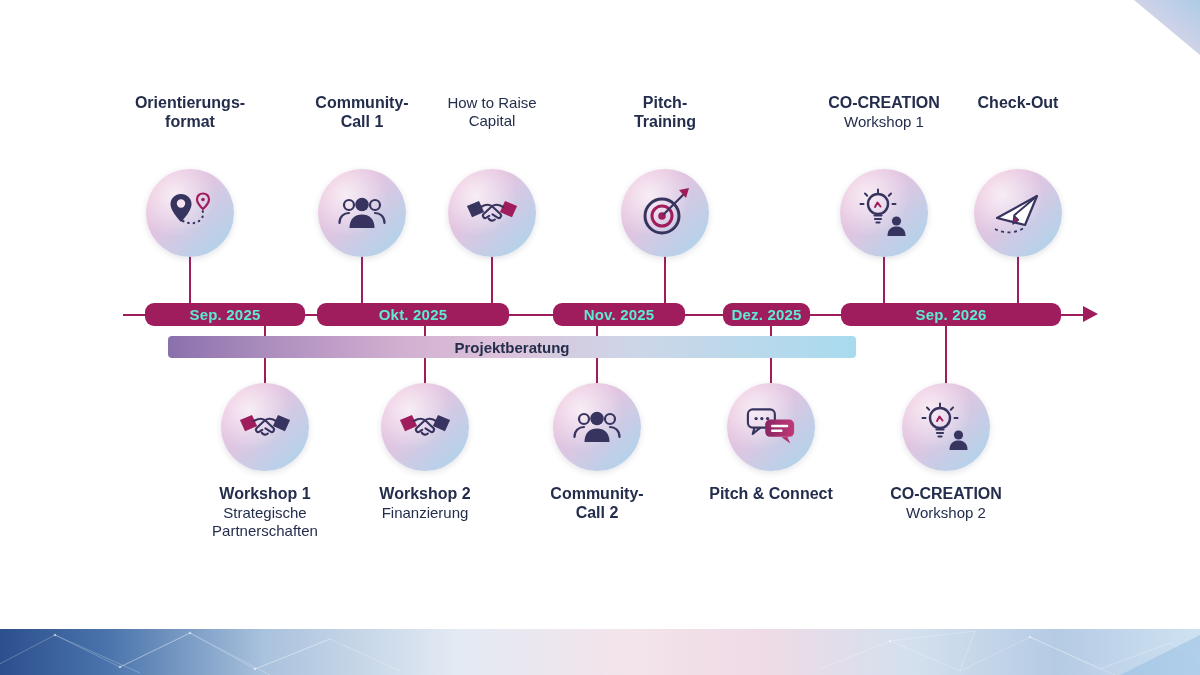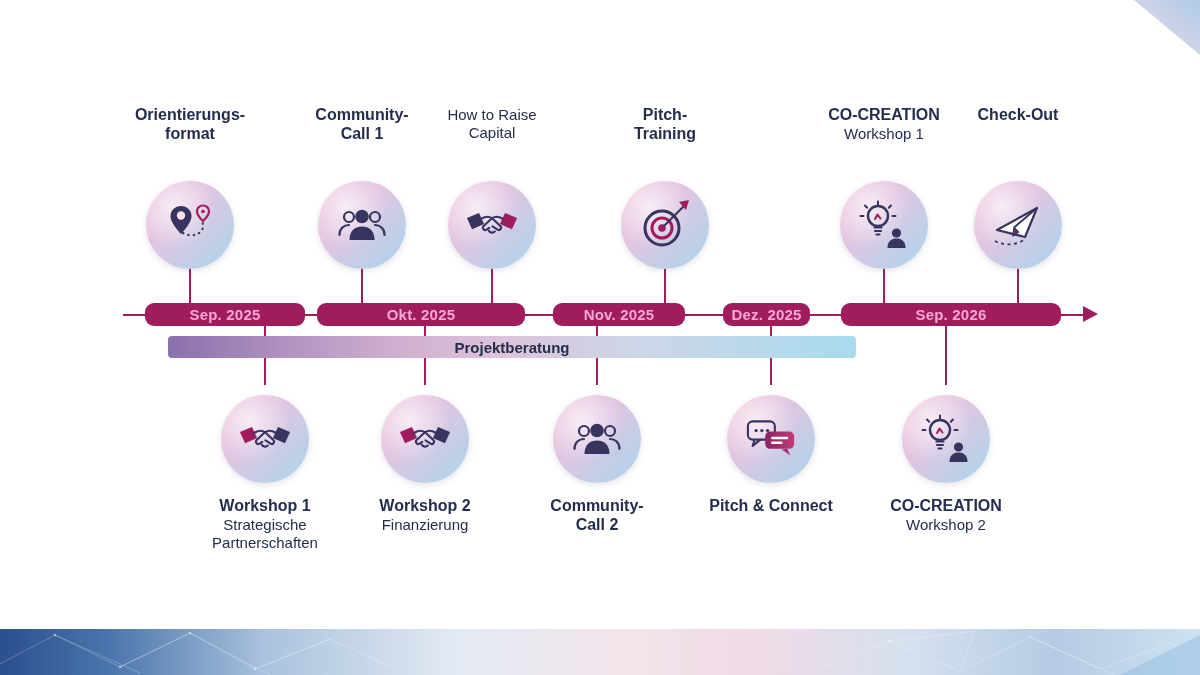--- a/index.html
+++ b/index.html
@@ -8,32 +8,32 @@
     position:relative; width:1200px; height:675px; background:#ffffff;
     font-family:"Liberation Sans", sans-serif; overflow:hidden; color:#242e4c;
   }
   
   .tl-line { position:absolute; top:314px; left:123px; width:962px; height:2px; background:#a01d5d; }
   .tl-arrow { position:absolute; top:306px; left:1083px; width:0; height:0;
     border-top:8px solid transparent; border-bottom:8px solid transparent; border-left:15px solid #a01d5d; }
   .month {
     position:absolute; top:303px; height:23px; background:#a01d5d; border-radius:9px;
     display:flex; align-items:center; justify-content:center;
-    color:#f9a8d4; font-weight:700; font-size:15px; letter-spacing:.2px;
+    color:#5eead4; font-weight:700; font-size:15px; letter-spacing:.2px;
   }
   .projekt {
     position:absolute; top:336px; left:140px; width:688px; height:22px; border-radius:4px;
     display:flex; align-items:center; justify-content:center;
     font-weight:700; font-size:15px; color:#242e4c;
     background:linear-gradient(90deg,#8a70ac 0%,#af90bf 16%,#d0aed0 33%,#dcc2da 48%,#cdd6e8 68%,#a8dbee 100%);
     margin-left:28px;
   }
   .connector { position:absolute; width:2px; background:#a01d5d; }
   
-  .event { position:absolute; width:174px;margin-top:12px; }
+  .event { position:absolute; width:174px; }
   .event.top { top:94px; height:163px; }
   .event.bottom { top:383px; height:170px; }
   .ev-label { text-align:center; color:#242e4c; }
   .event.bottom .ev-label { position:absolute; top:102px; width:100%; }
   .ev-title { font-weight:700; font-size:16px; line-height:1.18; white-space:pre-line; }
   .ev-sub { font-weight:400; font-size:15px; line-height:1.18; white-space:pre-line; }
   .bubble {
     position:absolute; left:43px; width:88px; height:88px; border-radius:50%;
     background:
       radial-gradient(circle at 32% 30%, rgba(255,255,255,.70) 0%, rgba(255,255,255,0) 48%),
@@ -74,21 +74,21 @@
   <div class="connector" style="left:883px;top:253px;height:52px"></div>
   <div class="connector" style="left:1017px;top:253px;height:52px"></div>
 
   <div class="connector" style="left:264px;top:325px;height:60px"></div>
   <div class="connector" style="left:424px;top:325px;height:60px"></div>
   <div class="connector" style="left:596px;top:325px;height:60px"></div>
   <div class="connector" style="left:770px;top:325px;height:60px"></div>
   <div class="connector" style="left:945px;top:325px;height:60px"></div>
 
   <div class="month" style="left:145px;width:160px">Sep. 2025</div>
-  <div class="month" style="left:317px;width:208px">Okt. 2025</div>
+  <div class="month" style="left:317px;width:192px">Okt. 2025</div>
   <div class="month" style="left:553px;width:132px">Nov. 2025</div>
   <div class="month" style="left:723px;width:87px">Dez. 2025</div>
   <div class="month" style="left:841px;width:220px">Sep. 2026</div>
 
   <div class="projekt">Projektberatung</div>
 
   <div class="event top" style="left:103px">
     <div class="ev-label">
       <div class="ev-title">Orientierungs-
 format</div>

